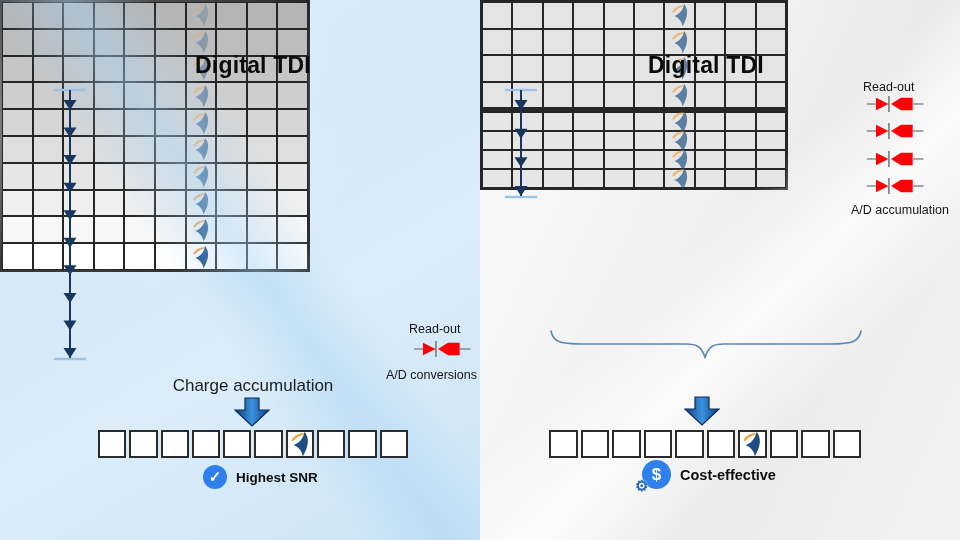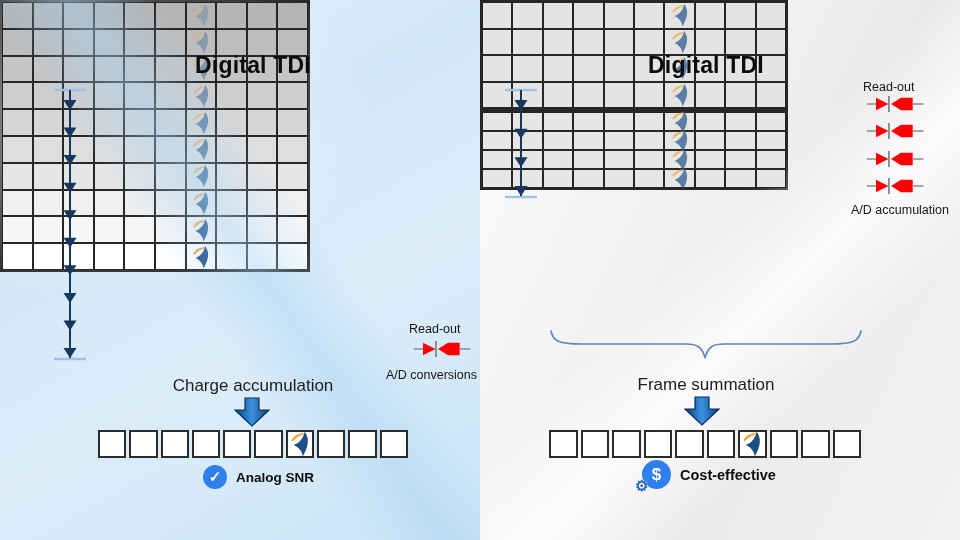--- a/index.html
+++ b/index.html
@@ -255,21 +255,21 @@
         </div>
         <div class="cell"></div>
         <div class="cell"></div>
         <div class="cell"></div>
       </div>
 
     <div class="badge abs" style="left:203px;top:465px">
       <div class="badge-circle" style="width:24px;height:24px;font-size:15px;background:#2f80ed">
         <span>✓</span>
       </div>
-      <span class="badge-label" style="font-size:13.5px">Analog SNR</span>
+      <span class="badge-label" style="font-size:13.5px">Highest SNR</span>
     </div>
   </section>
 
   <section class="panel panel-right">
     <h2 class="title title-right">Digital TDI</h2>
 
     <svg id="arrowR" class="scan-arrow" style="left:23px;top:86px;width:38px;height:116px" viewBox="0 0 38 116">
         <line x1="2" y1="4" x2="34" y2="4" stroke="#9cc3e6" stroke-width="2.4"></line>
         <line x1="2" y1="111" x2="34" y2="111" stroke="#9cc3e6" stroke-width="2.4"></line>
         <line x1="18" y1="4" x2="18" y2="110" stroke="#17375e" stroke-width="2"></line>
@@ -433,21 +433,20 @@
         </div>
         <div class="cell" style="background: rgb(230, 230, 230);"></div>
         <div class="cell" style="background: rgb(230, 230, 230);"></div>
         <div class="cell" style="background: rgb(230, 230, 230);"></div>
       </div>
 
     <svg class="brace" style="left:68px;top:328px;width:316px;height:34px" viewBox="0 0 316 34">
       <path d="M3,3 C5,13 10,16 34,16 L138,16 C148,16 154,18 157,30 C160,18 166,16 176,16 L282,16 C306,16 311,13 313,3" fill="none" stroke="#5b87b7" stroke-width="1.6" stroke-linecap="round"></path>
     </svg>
 
-    <div class="abs process-label" style="left:72px;top:375px;width:308px">Frame summation</div>
 
     <svg class="down-arrow" style="left:204px;top:396px;width:36px;height:30px" viewBox="0 0 36 30">
       <defs>
           <linearGradient id="agR" x1="0" y1="0" x2="1" y2="0">
         <stop offset="0" stop-color="#0d3d7c"></stop>
             <stop offset=".5" stop-color="#3b93e0"></stop>
             <stop offset="1" stop-color="#0d3d7c"></stop>
       </linearGradient>
         </defs>
       <polygon points="11,1 25,1 25,13 35,13 18,29 1,13 11,13" fill="url(#agR)" stroke="#0a2d59" stroke-width="1.2"></polygon>

